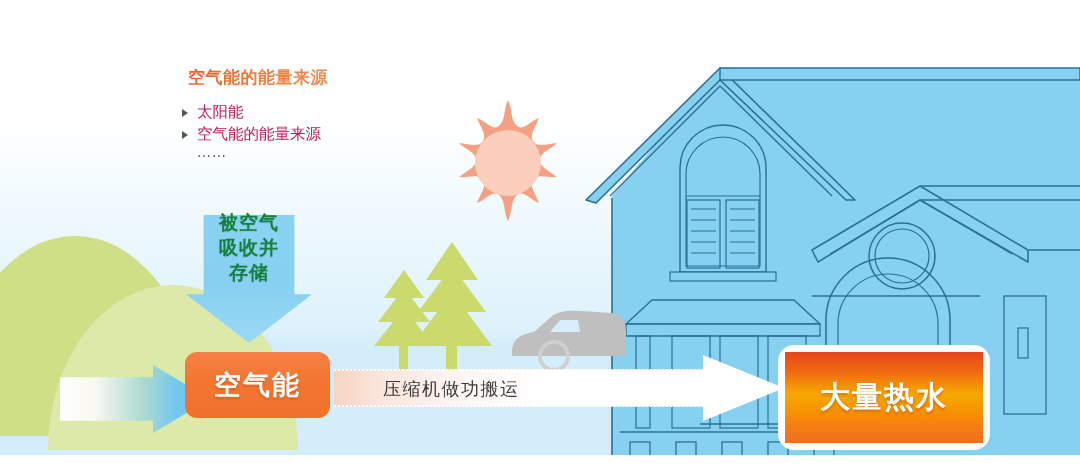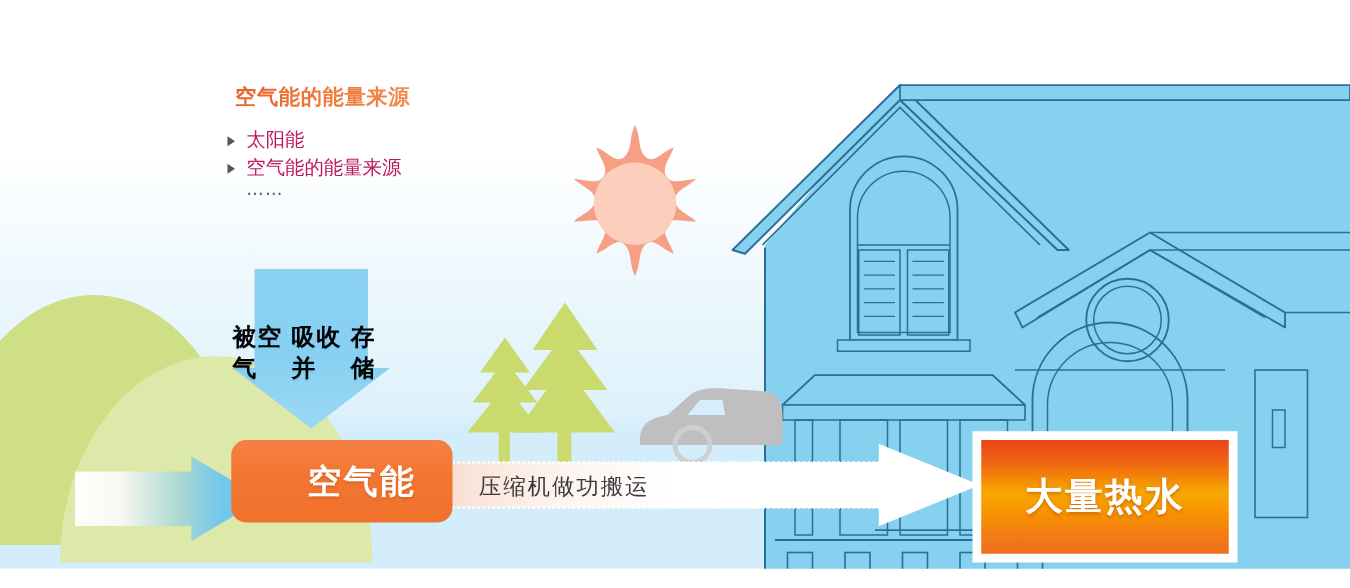--- a/index.html
+++ b/index.html
@@ -35,60 +35,60 @@
   .inarrow{position:absolute;left:60px;top:365px;width:150px;height:68px;
     background:linear-gradient(90deg,rgba(255,255,255,0.97) 0%,rgba(250,248,246,0.95) 24%,rgba(134,206,240,0.55) 55%,#72c7ee 78%,#6ec5ed 100%);
     -webkit-clip-path:polygon(0 18%,62% 18%,62% 0,100% 50%,62% 100%,62% 82%,0 82%);
             clip-path:polygon(0 18%,62% 18%,62% 0,100% 50%,62% 100%,62% 82%,0 82%);}
 
   
   .downarrow{position:absolute;left:186px;top:215px;width:126px;height:128px;
     background:linear-gradient(180deg,#8bd2f2 0%,#87d0f1 55%,#9bd9f4 100%);
     -webkit-clip-path:polygon(14% 0,86% 0,86% 62%,100% 62%,50% 100%,0 62%,14% 62%);
             clip-path:polygon(14% 0,86% 0,86% 62%,100% 62%,50% 100%,0 62%,14% 62%);}
-  .downarrow-txt{position:absolute;left:186px;top:228px;width:126px;height:110px;
-    display:flex;flex-direction:row;align-items:center;justify-content:flex-start;
-    color:#000000;font-weight:bold;font-size:19px;line-height:25px;letter-spacing:1px;
+  .downarrow-txt{position:absolute;left:186px;top:210px;width:126px;height:110px;
+    display:flex;flex-direction:column;align-items:center;justify-content:flex-start;
+    color:#15803d;font-weight:bold;font-size:19px;line-height:25px;letter-spacing:1px;
     text-shadow:0 1px 1px rgba(90,160,200,.35);}
 
   
   .infoblock{position:absolute;left:182px;top:66px;width:215px;}
   .info-title{font-size:17px;font-weight:bold;letter-spacing:.5px;
     background:linear-gradient(90deg,#e8622a 0%,#ef7a3a 35%,#f18d52 70%,#f2a070 100%);
     -webkit-background-clip:text;background-clip:text;color:transparent;
     -webkit-text-fill-color:transparent;margin:0 0 13px 6px;}
   .info-list{list-style:none;margin:0;padding:0;}
   .info-list li{position:relative;font-size:15.5px;color:#be185d;line-height:21.5px;
      padding-left:15px;white-space:nowrap;}
   .info-list li .tri{position:absolute;left:0;top:7px;width:0;height:0;
      border-left:6px solid #555;border-top:4px solid transparent;border-bottom:4px solid transparent;}
   .info-ellipsis{font-size:14px;color:#5a5a5a;padding-left:15px;letter-spacing:1px;line-height:14px;}
 
   
   .pill{position:absolute;left:185px;top:352px;width:145px;height:66px;border-radius:12px;
     background:linear-gradient(180deg,#f58045 0%,#f3752f 48%,#f0712b 100%);
     display:flex;align-items:center;justify-content:center;
     color:#fff;font-size:27px;font-weight:bold;letter-spacing:2px;
-    text-shadow:0 2px 2px rgba(170,70,20,.35);padding-left:32px;}
+    text-shadow:0 2px 2px rgba(170,70,20,.35);}
 
   
   .bigarrow{position:absolute;left:334px;top:355px;width:450px;height:66px;
     background:linear-gradient(90deg,#f7d4c2 0%,#fae5db 10%,#fdf4f0 26%,#ffffff 45%,#ffffff 100%);
     -webkit-clip-path:polygon(0 22%,82% 22%,82% 0,100% 50%,82% 100%,82% 78%,0 78%);
             clip-path:polygon(0 22%,82% 22%,82% 0,100% 50%,82% 100%,82% 78%,0 78%);}
   .bigarrow-dash-top{position:absolute;left:334px;top:369px;width:370px;height:0;
     border-top:2px dotted #ffffff;}
   .bigarrow-dash-bot{position:absolute;left:334px;top:405px;width:370px;height:0;
     border-top:2px dotted #ffffff;}
   .bigarrow-txt{position:absolute;left:383px;top:374px;width:330px;height:30px;
     display:flex;align-items:center;color:#3b3b3b;font-size:18px;font-weight:normal;letter-spacing:1.5px;}
 
   
   .hotbox{position:absolute;left:778px;top:345px;width:212px;height:105px;
-    background:#ffffff;padding:7px;box-sizing:border-box;}
+    background:#ffffff;padding:7px;box-sizing:border-box;border-radius:16px;}
   .hotbox-inner{width:100%;height:100%;
     background:linear-gradient(180deg,#e8441c 0%,#f06a10 22%,#f7a800 46%,#f79400 64%,#f47b17 84%,#ee6f1f 100%);
     display:flex;align-items:center;justify-content:center;}
   .hotbox-txt{color:#ffffff;font-size:30px;font-weight:bold;letter-spacing:2px;
     text-shadow:0 2px 3px rgba(160,50,10,.45);}
 </style>
 </head>
 <body>
 
 <div id="stage">

